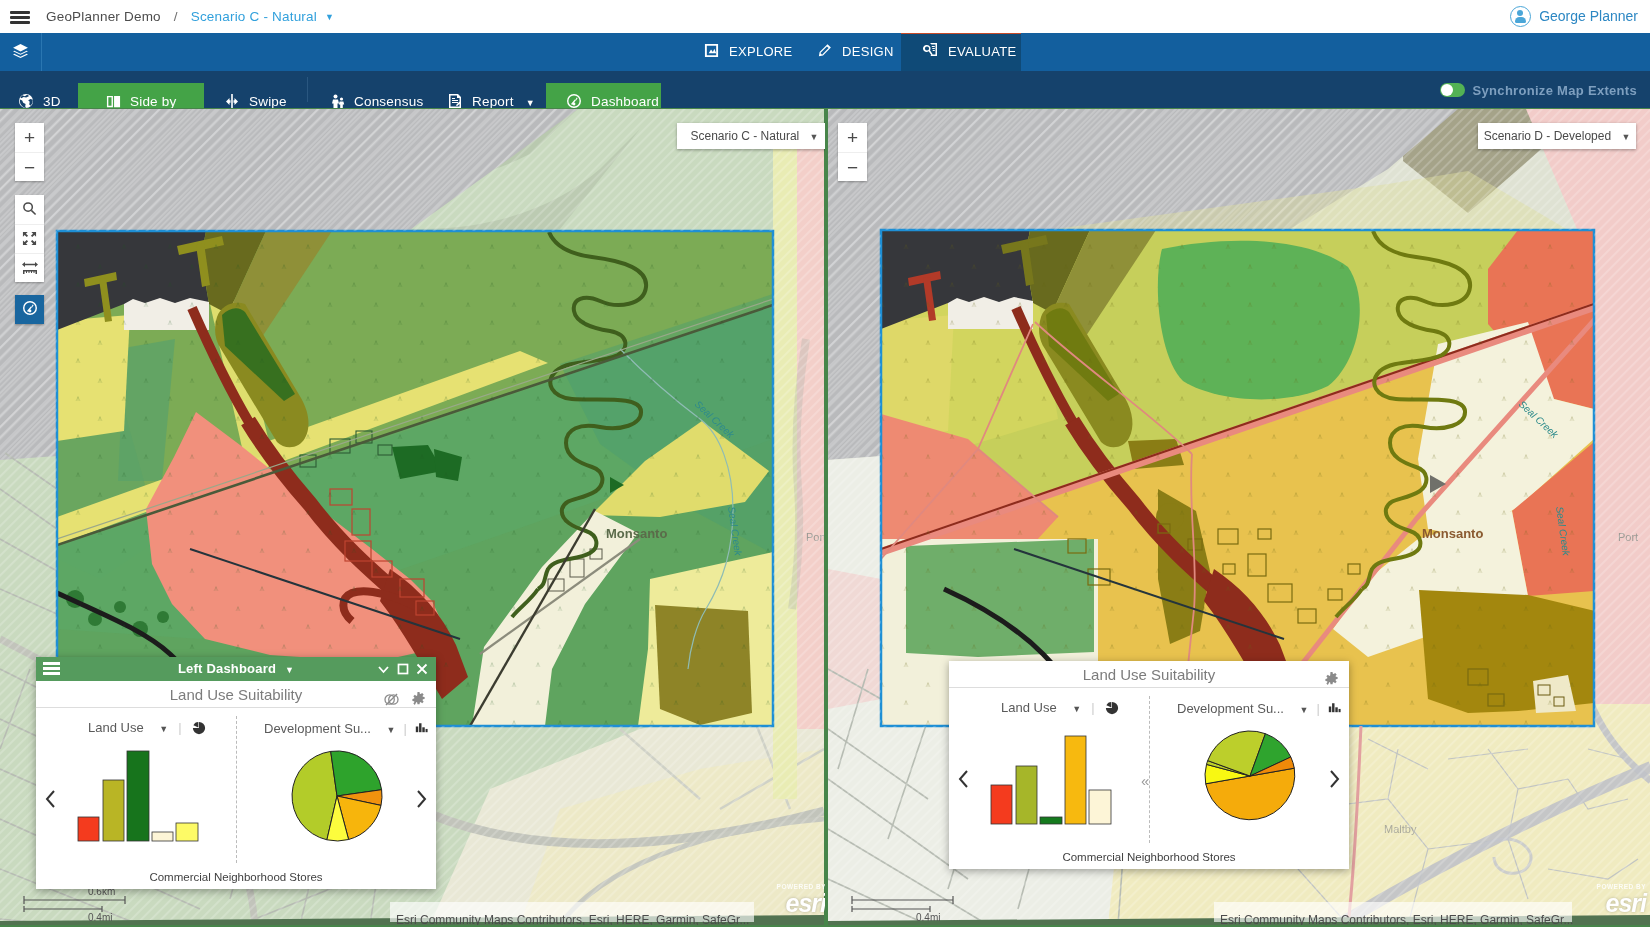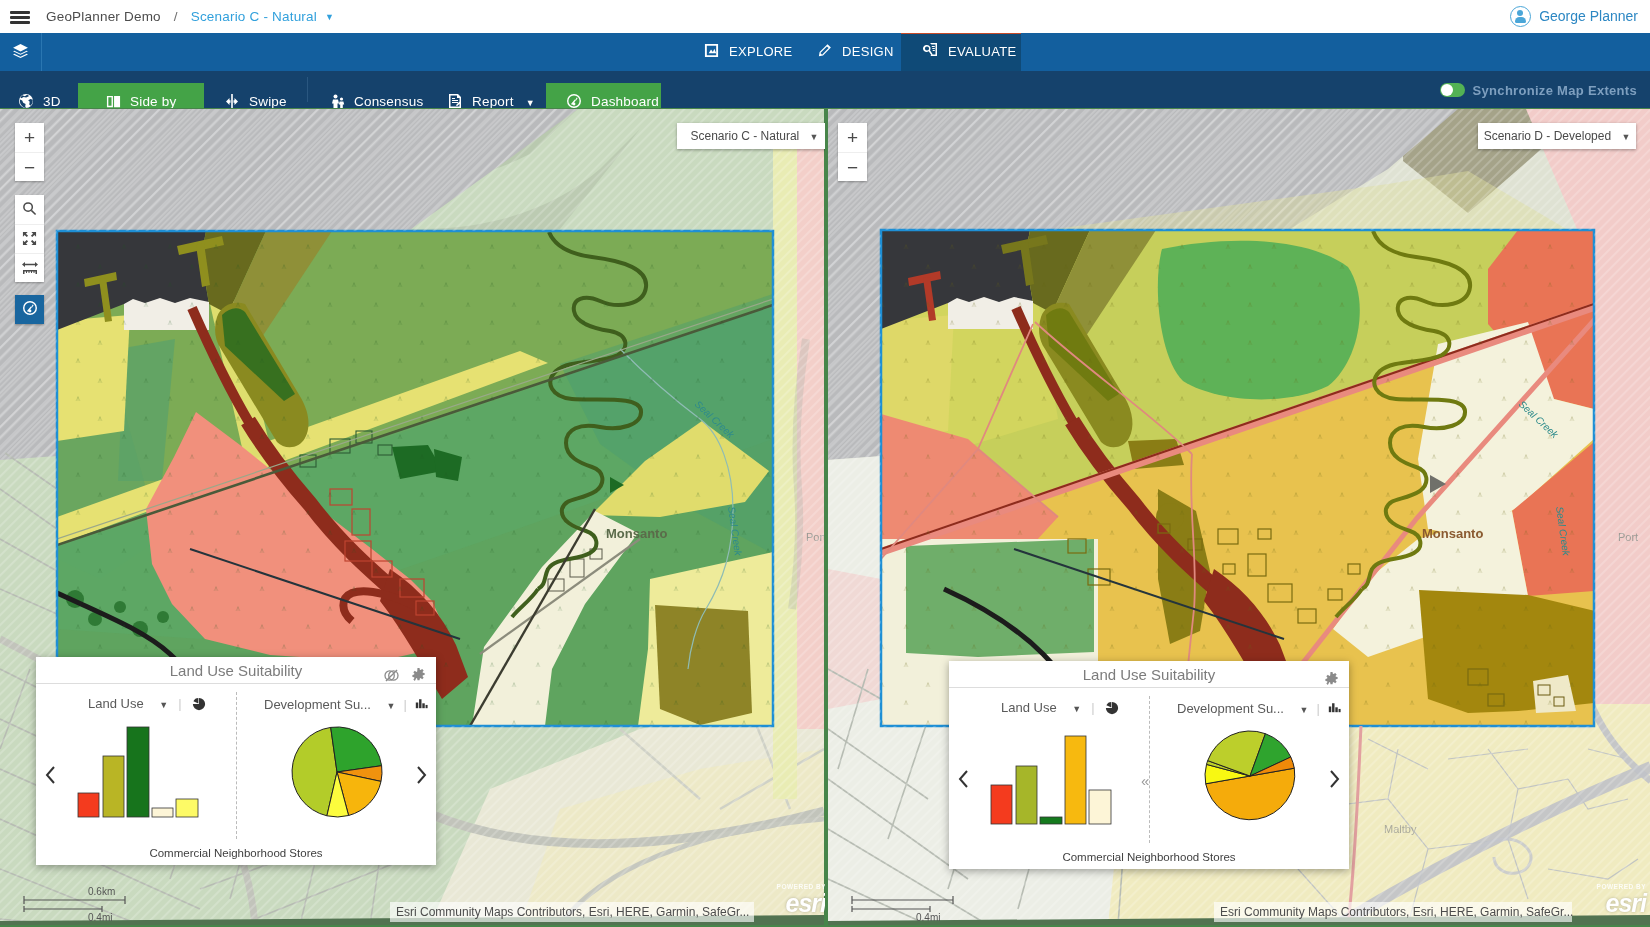--- a/index.html
+++ b/index.html
@@ -32,21 +32,21 @@
   #sync .lbl { font-size:13px; font-weight:bold; color:#7e9fbf; letter-spacing:0.3px; }
   #maps { position:absolute; left:0; top:108px; width:1650px; height:819px; background:#47854a; }
   #lmap { position:absolute; left:0; top:1px; width:825px; height:816px; overflow:hidden; }
   #rmap { position:absolute; left:828px; top:1px; width:822px; height:816px; overflow:hidden; }
   .mapsvg { position:absolute; left:0; top:0; }
   .zoombox { position:absolute; width:29px; background:#fff; box-shadow:0 1px 2px rgba(0,0,0,0.3); }
   .zb { height:29px; text-align:center; line-height:29px; font-size:19px; color:#4a4a4a; }
   .zb + .zb { border-top:1px solid #eee; }
   .scen { position:absolute; top:14px; height:26px; background:#fff; box-shadow:0 1px 3px rgba(0,0,0,0.35); font-size:12px; color:#4a4a4a; line-height:26px; text-align:center; white-space:nowrap; }
   .scen .caret { font-size:9px; color:#555; margin-left:7px; }
-  .attrib { position:absolute; bottom:3px; height:20px; background:rgba(255,255,255,0.65); font-size:12px; color:#4c4c4c; line-height:20px; padding:0 6px; white-space:nowrap; }
+  .attrib { position:absolute; bottom:3px; height:20px; background:rgba(255,255,255,0.65); font-size:12px; color:#4c4c4c; line-height:20px; padding:8px 6px; white-space:nowrap; }
   .esri { position:absolute; bottom:2px; width:68px; height:40px; color:#fff; }
   .esri .pb { font-size:6.5px; font-weight:bold; letter-spacing:0.5px; text-align:right; opacity:0.85; }
   .esri .word { font-size:25px; font-weight:bold; line-height:26px; text-align:right; font-style:italic; letter-spacing:-1px; text-shadow:0 0 3px rgba(0,0,0,0.25); }
   .dash { position:absolute; width:400px; background:#fff; box-shadow:0 2px 8px rgba(0,0,0,0.35); }
   .dash .tbar { height:24px; background:#559b5d; color:#fff; position:relative; }
   .dash .tbar .h { position:absolute; left:7px; top:5px; width:17px; height:13px; }
   .dash .tbar .h div { height:2.5px; background:#fff; margin-bottom:2.5px; }
   .dash .tbar .ttl { text-align:center; font-size:13px; font-weight:bold; line-height:24px; letter-spacing:0.2px; }
   .dash .tbar .ttl .caret { font-size:9px; margin-left:5px; }
   .dash .tbar .wins { position:absolute; right:8px; top:0; height:24px; display:flex; align-items:center; }
@@ -259,20 +259,39 @@
       </div>
       <div class="zoombox" style="left:15px; top:186px; background:#19669f;">
           <div class="zb"><svg width="16" height="16" viewBox="0 0 16 16" fill="#fff">
               <path d="M8 1a7 7 0 100 14A7 7 0 008 1zm0 1.5a5.5 5.5 0 11-.01 0zM5 11l3.8-4.4.9.8L6.3 12zM10.7 4.5l1 .5-1.6 2.6-.9-.5z"></path>
               <circle cx="8" cy="11" r="1.4"></circle>
             </svg></div>
         </div>
       <div class="scen" style="left:677px; width:155px;">Scenario C - Natural <span class="caret">▼</span></div>
 
     <div class="dash" id="ldash" style="left:36px; top:548px;">
+      <div class="tbar">
+            <div class="h">
+              <div></div>
+              <div></div>
+              <div></div>
+            </div>
+        <div class="ttl">Left Dashboard <span class="caret">▼</span></div>
+        <div class="wins">
+              <svg width="13" height="24" viewBox="0 0 13 24">
+                <path d="M2,10 L6.5,15 L11,10" stroke="#fff" stroke-width="1.8" fill="none"></path>
+              </svg>
+              <svg width="12" height="24" viewBox="0 0 12 24" style="margin-left:7px;">
+                <rect x="1.5" y="7.5" width="9" height="9" stroke="#fff" stroke-width="1.7" fill="none"></rect>
+              </svg>
+              <svg width="12" height="24" viewBox="0 0 12 24" style="margin-left:7px;">
+                <path d="M1.5,7.5 L10.5,16.5 M10.5,7.5 L1.5,16.5" stroke="#fff" stroke-width="1.8"></path>
+              </svg>
+            </div>
+      </div>
       <div class="sub">Land Use Suitability
         <span class="icons"><svg width="15" height="13" viewBox="0 0 16 14" style="margin-right:12px;">
                 <circle cx="6" cy="7" r="5" fill="none" stroke="#8a8a8a" stroke-width="1.4"></circle>
                 <circle cx="10" cy="7" r="5" fill="none" stroke="#8a8a8a" stroke-width="1.4"></circle>
                 <path d="M2,13 L14,1" stroke="#8a8a8a" stroke-width="1.4"></path>
               </svg><svg width="15" height="15" viewBox="0 0 16 16" fill="#8a8a8a">
                 <path d="M8 5a3 3 0 110 6 3 3 0 010-6zm0 1.7a1.3 1.3 0 100 2.6 1.3 1.3 0 000-2.6zM6.9 1h2.2l.3 1.8.9.4L11.9 2l1.6 1.6-1.2 1.6.4.9 1.8.3v2.2l-1.8.3-.4.9 1.2 1.6-1.6 1.6-1.6-1.2-.9.4-.3 1.8H6.9l-.3-1.8-.9-.4L4.1 15l-1.6-1.6 1.2-1.6-.4-.9-1.8-.3V8.4l1.8-.3.4-.9L2.5 5.6 4.1 4l1.6 1.2.9-.4z"></path>
               </svg></span>
       </div>
       <div class="body">

